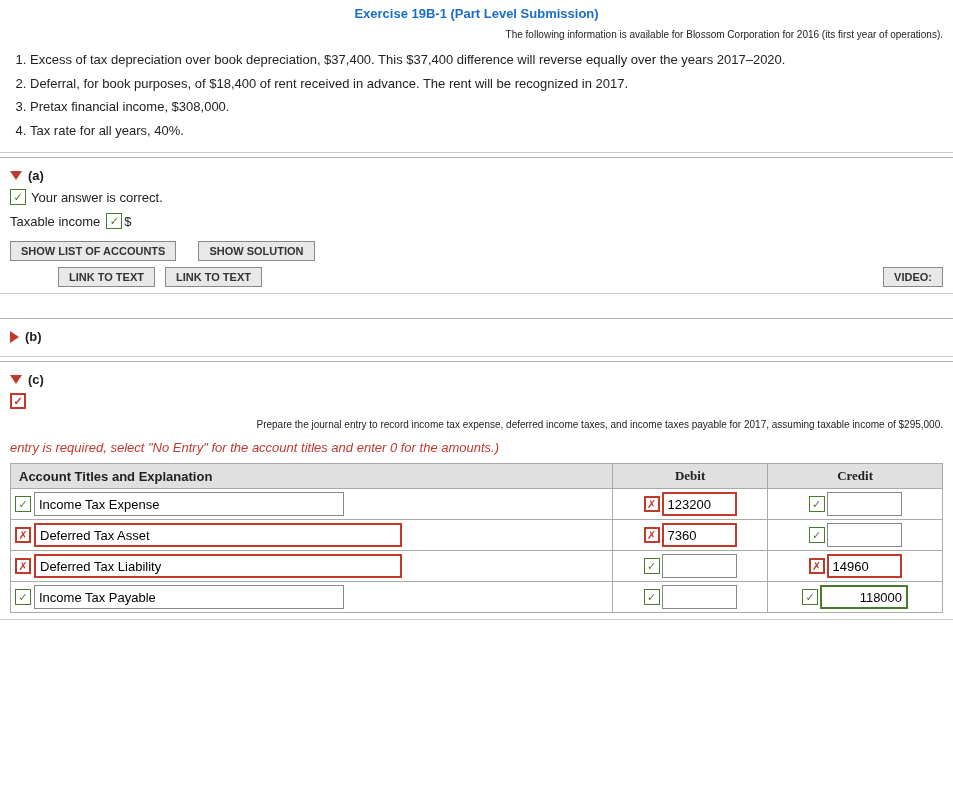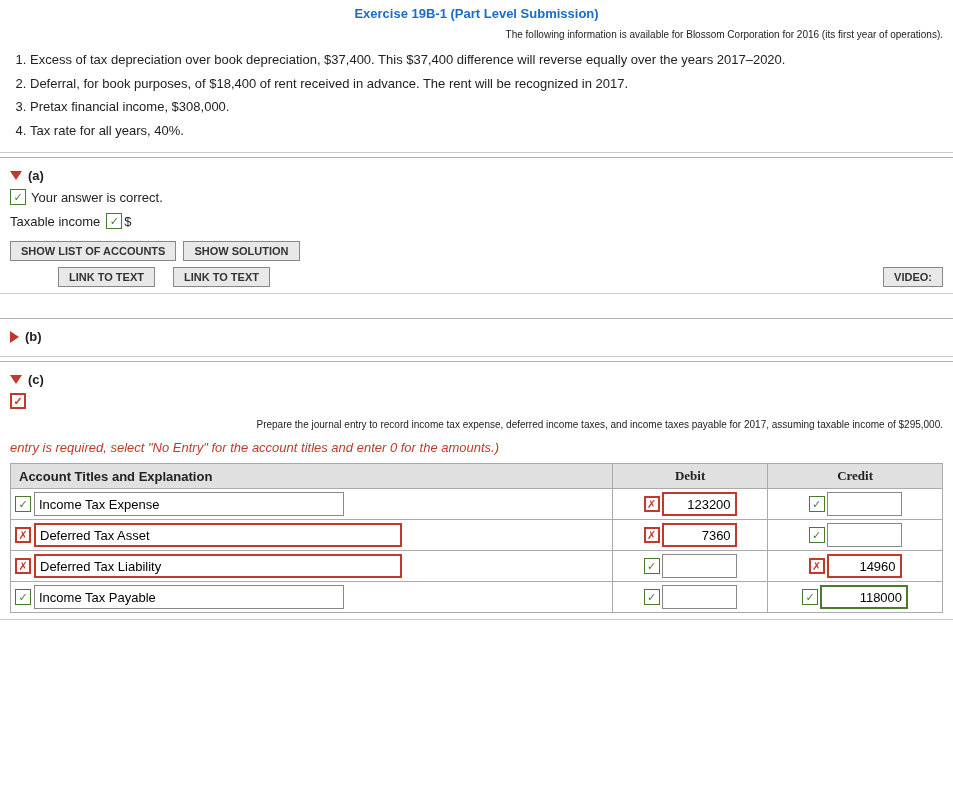--- a/index.html
+++ b/index.html
@@ -125,40 +125,40 @@
       border: 2px solid #4a7a2e;
       padding: 2px 4px;
       font-size: 13px;
       height: 24px;
     }
     .dollar-sign {
       font-size: 13px;
     }
     .button-row {
       display: flex;
-      gap: 7px;
+      gap: 22px;
       margin-bottom: 6px;
     }
     .btn {
       border: 1px solid #888;
       background: #e8e8e8;
       padding: 3px 10px;
       font-size: 11px;
       cursor: pointer;
       font-weight: bold;
       color: #333;
     }
     .link-btn-row {
       display: flex;
       align-items: center;
       justify-content: space-between;
     }
     .link-btn-left {
       display: flex;
-      gap: 18px;
+      gap: 10px;
       padding-left: 48px;
     }
     .video-btn {
       border: 1px solid #888;
       background: #e8e8e8;
       padding: 3px 10px;
       font-size: 11px;
       cursor: pointer;
       font-weight: bold;
       color: #333;
@@ -226,21 +226,20 @@
       padding: 2px 4px;
       font-size: 13px;
       text-align: right;
     }
     .amount-input-red {
       width: 75px;
       height: 24px;
       border: 2px solid #c0392b;
       padding: 2px 4px;
       font-size: 13px;
-      text-align: right;
     }
     .partial-msg {
       display: flex;
       align-items: center;
       gap: 5px;
       margin-bottom: 8px;
       font-size: 13px;
     }
     .partial-icon {
       width: 16px; height: 16px;

